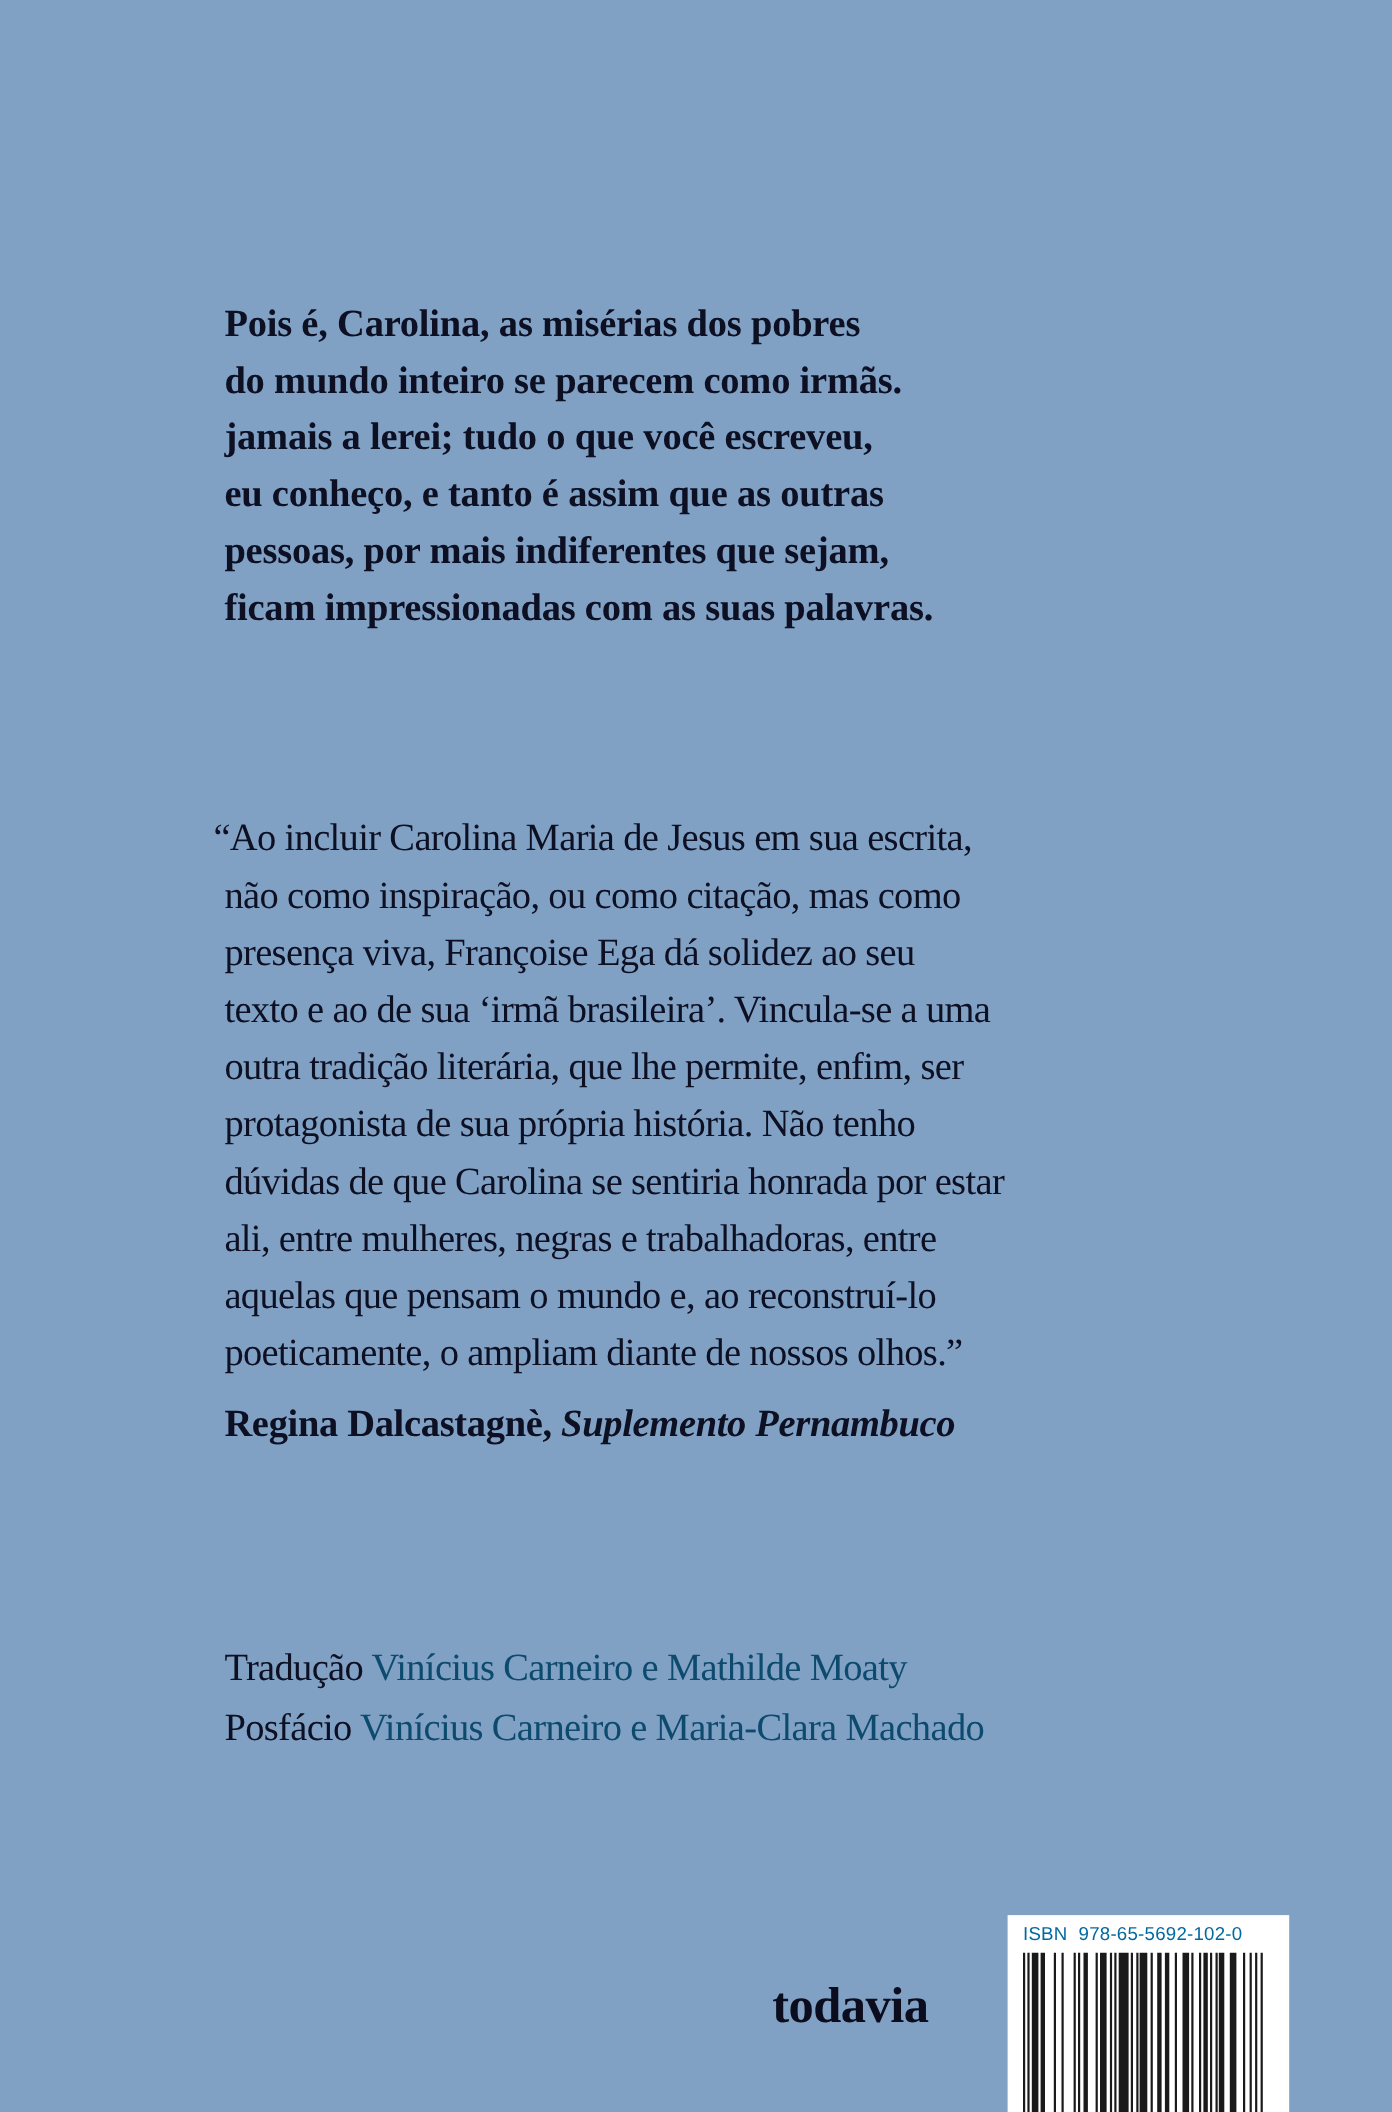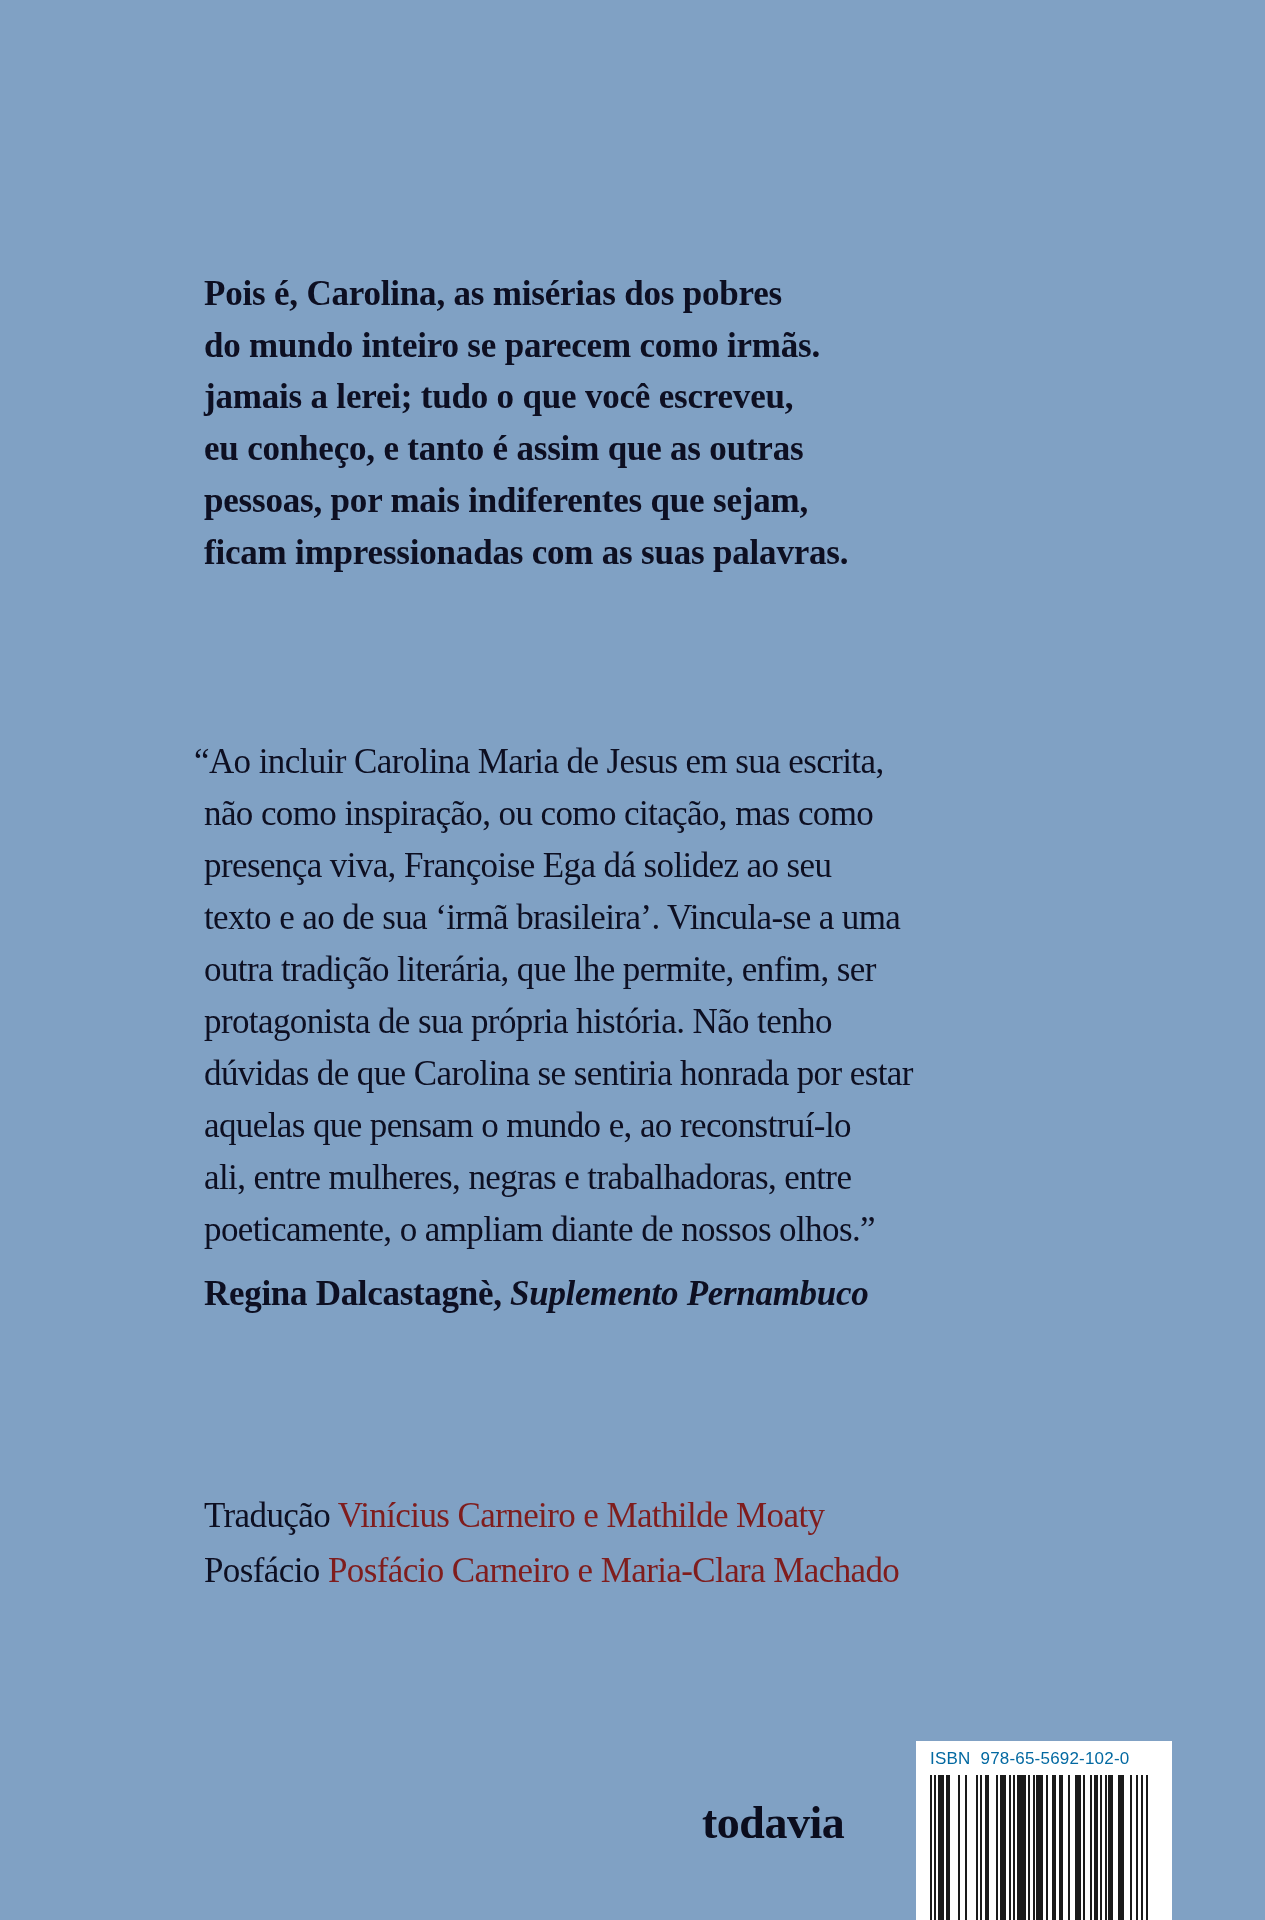--- a/index.html
+++ b/index.html
@@ -47,21 +47,21 @@
     .attribution .author { font-weight: bold; }
     .attribution .source { font-style: italic; font-weight: bold; }
     .credits {
       top: 1488px;
       font-size: 35px;
       line-height: 55px;
       letter-spacing: -0.6px;
     }
     .credits .line { display: block; white-space: nowrap; }
     .credits .role { color: #0d0f22; }
-    .credits .names { color: #7f1d1d; text-align: center; }
+    .credits .names { color: #0c4a6e; text-align: center; }
     .logo {
       position: absolute;
       left: 702px;
       top: 1800px;
       font-size: 46px;
       font-weight: bold;
       letter-spacing: -0.5px;
       color: #0b0d1e;
       line-height: 1;
     }
@@ -103,38 +103,38 @@
 </div>
 
 <div class="block quote">
   <span class="line first">“Ao incluir Carolina Maria de Jesus em sua escrita,</span>
   <span class="line">não como inspiração, ou como citação, mas como</span>
   <span class="line">presença viva, Françoise Ega dá solidez ao seu</span>
   <span class="line">texto e ao de sua ‘irmã brasileira’. Vincula-se a uma</span>
   <span class="line">outra tradição literária, que lhe permite, enfim, ser</span>
   <span class="line">protagonista de sua própria história. Não tenho</span>
   <span class="line">dúvidas de que Carolina se sentiria honrada por estar</span>
+  <span class="line">ali, entre mulheres, negras e trabalhadoras, entre</span>
   <span class="line">aquelas que pensam o mundo e, ao reconstruí-lo</span>
-  <span class="line">ali, entre mulheres, negras e trabalhadoras, entre</span>
   <span class="line">poeticamente, o ampliam diante de nossos olhos.”</span>
 </div>
 
 <div class="block attribution">
   <span class="author">Regina Dalcastagnè,</span>
   <span class="source">Suplemento Pernambuco</span>
 </div>
 
 <div class="block credits">
   <span class="line">
     <span class="role">Tradução</span>
     <span class="names">Vinícius Carneiro e Mathilde Moaty</span>
   </span>
   <span class="line">
     <span class="role">Posfácio</span>
-    <span class="names">Posfácio Carneiro e Maria-Clara Machado</span>
+    <span class="names">Vinícius Carneiro e Maria-Clara Machado</span>
   </span>
 </div>
 
 <div class="logo">todavia</div>
 
 <div class="isbn-box">
   <div class="isbn-label">
     <span>ISBN</span><span class="sep"></span><span>978-65-5692-102-0</span>
   </div>
   <svg class="barcode" width="230" height="160" viewBox="0 0 230 160" xmlns="http://www.w3.org/2000/svg">

